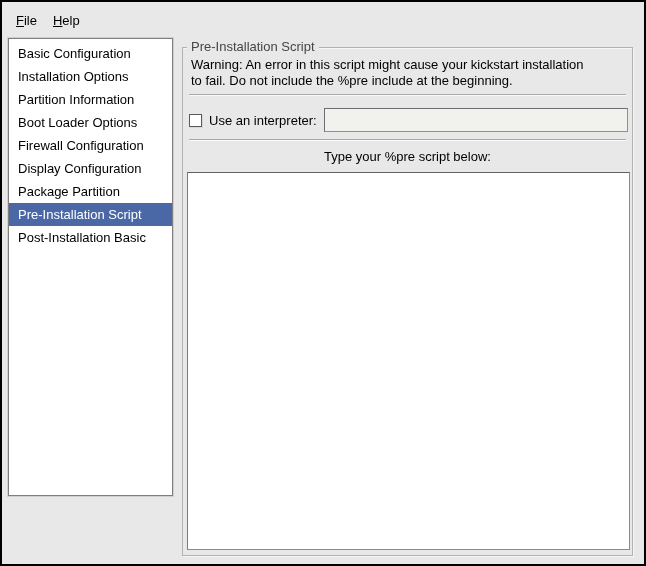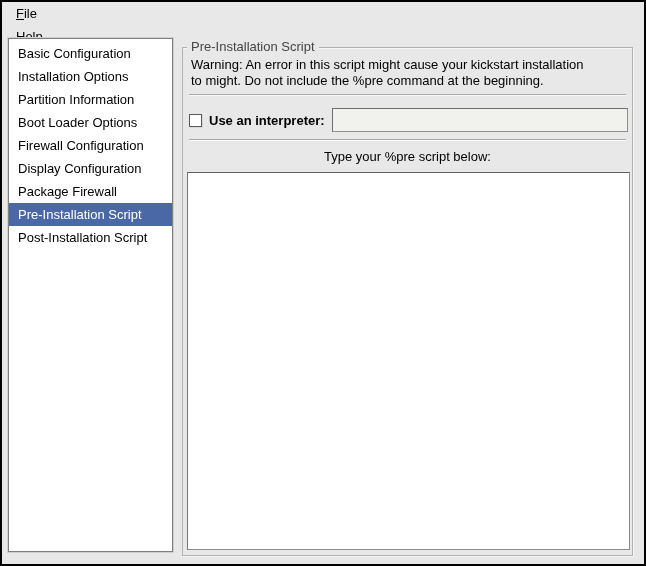--- a/index.html
+++ b/index.html
@@ -10,35 +10,34 @@
     position: relative;
     width: 646px; height: 566px;
     background: #e8e8e8;
     border: 2px solid #000;
     overflow: hidden;
   }
 
   
   .menubar {
     position: absolute; left: 0; top: 0; right: 0; height: 30px;
-    display: flex; align-items: flex-start;
+    display: flex; align-items: flex-end;
     padding-left: 6px;
     background: #e8e8e8;
-    flex-direction: column;
   }
   .menu-item {
     padding: 4px 8px;
     cursor: default;
   }
   .menu-item .mn { text-decoration: underline; }
 
   
   .sidebar {
     position: absolute; left: 6px; top: 36px;
-    width: 165px; height: 514px;
+    width: 165px; height: 458px;
     background: #ffffff;
     border: 1px solid #7f7f7f;
     box-shadow: 0 0 0 1px #cfcfcf;
     padding-top: 3px;
     overflow: hidden;
   }
   .sidebar-row {
     height: 23px; line-height: 23px;
     padding-left: 9px;
     white-space: nowrap;
@@ -73,21 +72,21 @@
     border-top: 1px solid #a9a9a9;
     border-bottom: 1px solid #fafafa;
   }
   .sep1 { top: 46px; }
   .sep2 { top: 91px; }
 
   .interpreter-row {
     position: absolute; top: 59px; left: 6px; right: 4px; height: 26px;
     display: flex; align-items: center;
   }
-  .chk-wrap { display: flex; align-items: center; cursor: default; font-weight: bold; }
+  .chk-wrap { display: flex; align-items: center; cursor: default; }
   .checkbox {
     width: 13px; height: 13px;
     background: #ffffff;
     border: 1px solid #5a5a5a;
     box-shadow: 1px 1px 0 #d8d8d8;
     margin-right: 7px;
     flex: 0 0 auto;
   }
   .chk-label { white-space: nowrap; padding-right: 5px; }
   .entry {
@@ -133,31 +132,31 @@
     <div class="menu-item"><span class="mn">H</span><span>elp</span></div>
   </div>
 
   <div class="sidebar">
     <div class="sidebar-row">Basic Configuration</div>
     <div class="sidebar-row">Installation Options</div>
     <div class="sidebar-row">Partition Information</div>
     <div class="sidebar-row">Boot Loader Options</div>
     <div class="sidebar-row">Firewall Configuration</div>
     <div class="sidebar-row">Display Configuration</div>
-    <div class="sidebar-row">Package Firewall</div>
+    <div class="sidebar-row">Package Partition</div>
     <div class="sidebar-row selected">Pre-Installation Script</div>
-    <div class="sidebar-row">Post-Installation Script</div>
+    <div class="sidebar-row">Post-Installation Basic</div>
   </div>
 
   <div class="frame">
     <div class="frame-title">Pre-Installation Script</div>
 
     <div class="warning">
       <div>Warning: An error in this script might cause your kickstart installation</div>
-      <div>to might. Do not include the %pre command at the beginning.</div>
+      <div>to fail. Do not include the %pre include at the beginning.</div>
     </div>
 
     <div class="separator sep1"></div>
 
     <div class="interpreter-row">
       <div class="chk-wrap">
         <span class="checkbox"></span>
         <span class="chk-label">Use an interpreter:</span>
       </div>
       <input class="entry" type="text" value="" style="">

